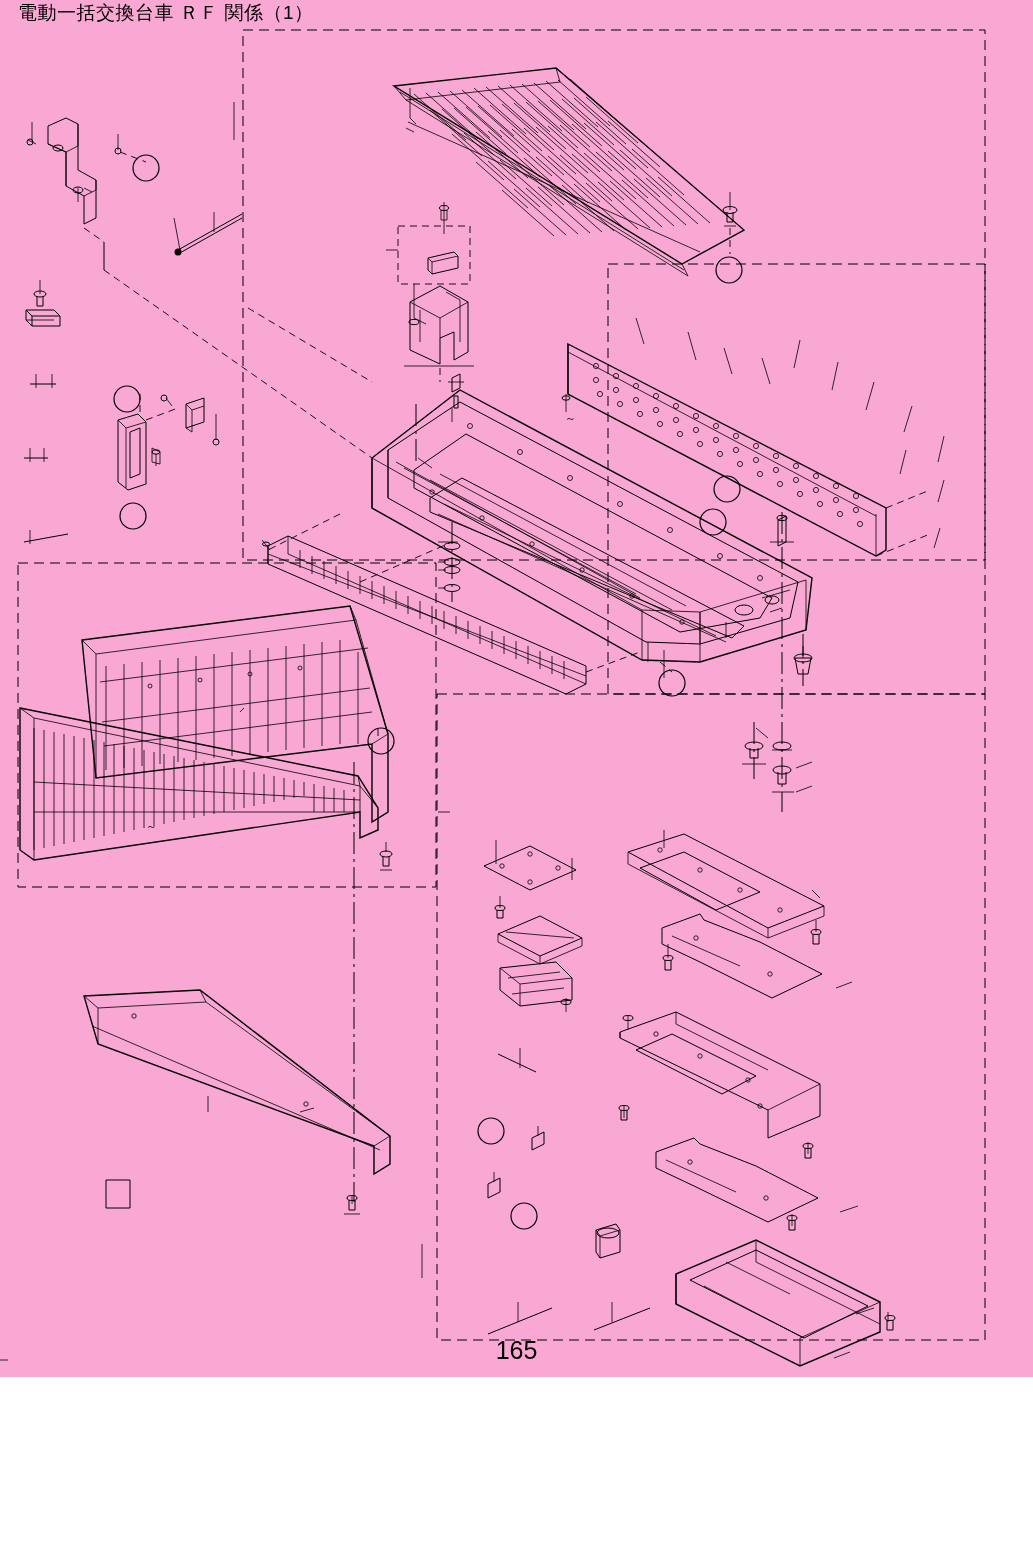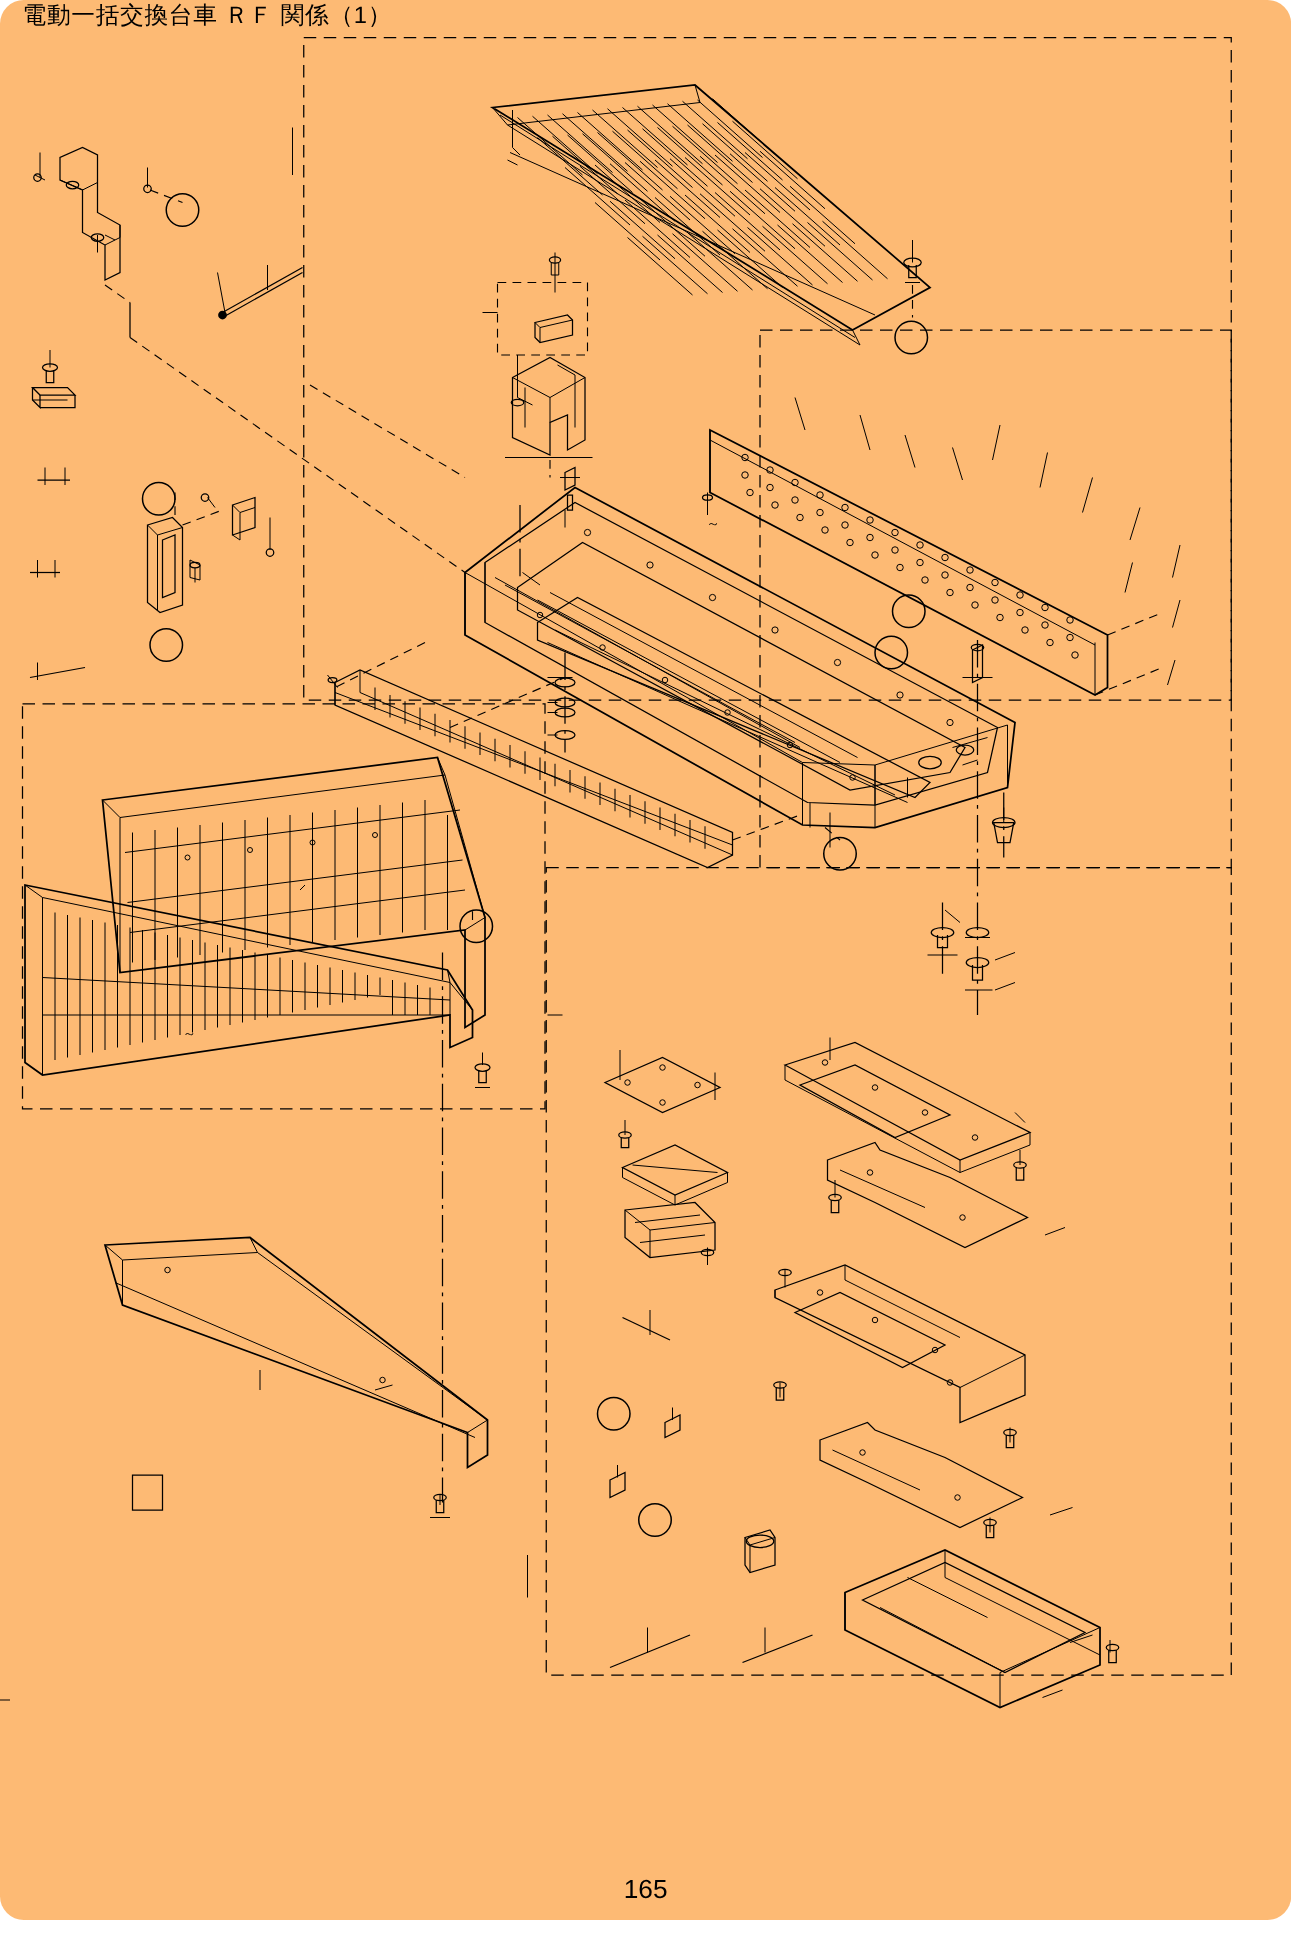--- a/index.html
+++ b/index.html
@@ -7,41 +7,40 @@
     padding: 0;
     background: #ffffff;
   }
   body {
     font-family: "Liberation Sans", sans-serif;
     color: #000000;
   }
   #page {
     position: relative;
     width: 1033px;
-    height: 1536px;
+    height: 1377px;
     overflow: hidden;
-    background: #fdba74;
-    border-radius: 19px;
+    background: #f9a8d4;
   }
   #page-title {
     position: absolute;
     left: 18px;
     top: 0px;
     font-size: 19px;
     line-height: 26px;
     letter-spacing: 0.5px;
     white-space: nowrap;
   }
   #page-number {
     position: absolute;
     left: 0;
     right: 0;
     bottom: 12px;
     text-align: center;
-    font-size: 21px;
+    font-size: 25px;
   }
   #drawing {
     position: absolute;
     left: 0;
     top: 22px;
     width: 1033px;
     height: 1500px;
   }
   svg { display: block; }
   .ln { stroke: #000; fill: none; stroke-width: 1; }

